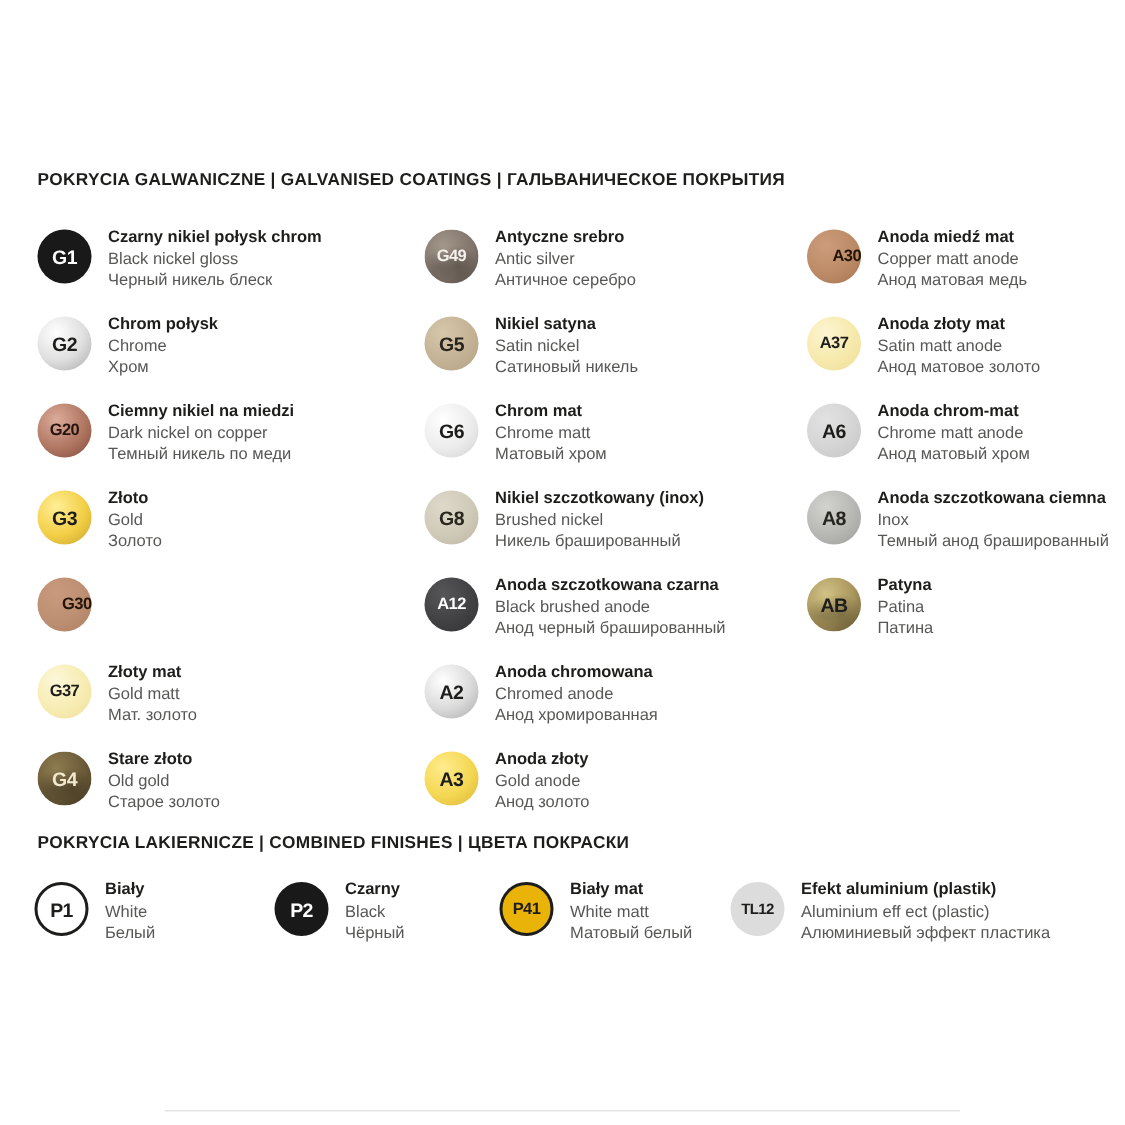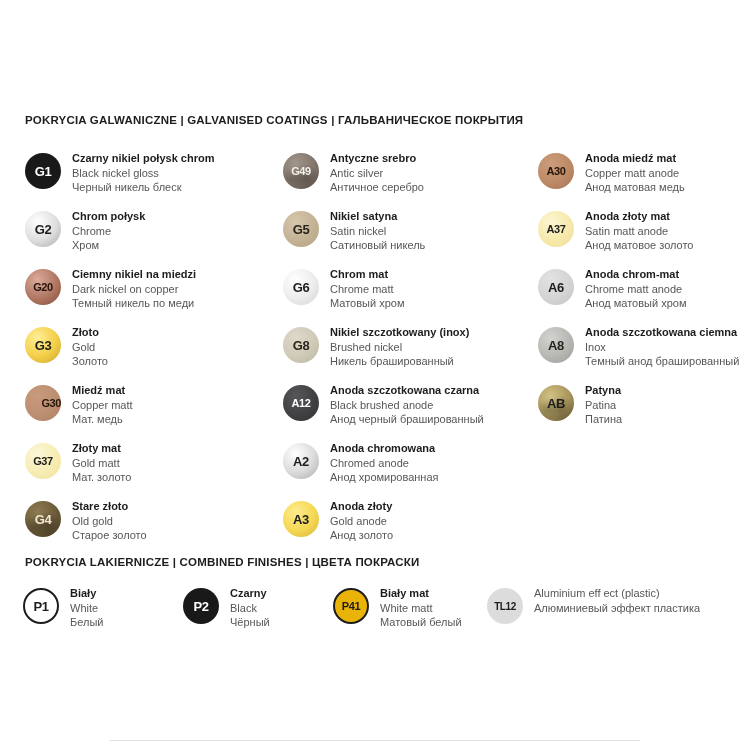--- a/index.html
+++ b/index.html
@@ -96,25 +96,20 @@
           <div class="titles">
             <div class="t1">Złoto</div>
             <div class="t2">Gold</div>
             <div class="t3">Золото</div>
           </div>
         </div>
         <div class="srow">
           <div class="swatch" style="background: radial-gradient(circle at 35% 30%, rgb(201, 154, 124) 0%, rgb(189, 143, 114) 55%, rgb(174, 127, 98) 100%); color: rgb(36, 20, 8); font-size: 11px; justify-content: flex-end;">
             <span class="swcode">G30</span>
           </div>
-          <div class="titles">
-            <div class="t1">Miedź mat</div>
-            <div class="t2">Copper matt</div>
-            <div class="t3">Мат. медь</div>
-          </div>
         </div>
         <div class="srow">
           <div class="swatch" style="background: radial-gradient(circle at 35% 30%, rgb(253, 247, 217) 0%, rgb(247, 236, 178) 55%, rgb(239, 223, 156) 100%); color: rgb(29, 29, 27); font-size: 11px;">
             <span class="swcode">G37</span>
           </div>
           <div class="titles">
             <div class="t1">Złoty mat</div>
             <div class="t2">Gold matt</div>
             <div class="t3">Мат. золото</div>
           </div>
@@ -197,21 +192,21 @@
           </div>
           <div class="titles">
             <div class="t1">Anoda złoty</div>
             <div class="t2">Gold anode</div>
             <div class="t3">Анод золото</div>
           </div>
         </div>
       </div>
       <div class="gcol c2">
         <div class="srow">
-          <div class="swatch" style="background: radial-gradient(circle at 35% 30%, rgb(204, 157, 124) 0%, rgb(188, 138, 102) 55%, rgb(168, 116, 82) 100%); color: rgb(36, 20, 8); font-size: 11px;">
+          <div class="swatch" style="background: radial-gradient(circle at 35% 30%, rgb(204, 157, 124) 0%, rgb(188, 138, 102) 55%, rgb(168, 116, 82) 100%); color: rgb(36, 20, 8); font-size: 11px; justify-content: flex-end;">
             <span class="swcode">A30</span>
           </div>
           <div class="titles">
             <div class="t1">Anoda miedź mat</div>
             <div class="t2">Copper matt anode</div>
             <div class="t3">Анод матовая медь</div>
           </div>
         </div>
         <div class="srow">
           <div class="swatch" style="background: radial-gradient(circle at 35% 30%, rgb(252, 245, 210) 0%, rgb(246, 233, 171) 55%, rgb(238, 221, 153) 100%); color: rgb(29, 29, 27); font-size: 11px;">
@@ -287,20 +282,21 @@
           <div class="t1">Biały mat</div>
           <div class="t2">White matt</div>
           <div class="t3">Матовый белый</div>
         </div>
       </div>
       <div class="srow lac-item" style="left: 487px;">
         <div class="swatch" style="background: rgb(220, 220, 220); color: rgb(29, 29, 27); font-size: 10px;">
           <span class="swcode">TL12</span>
         </div>
         <div class="titles">
+          <div class="t1">Efekt aluminium (plastik)</div>
           <div class="t2">Aluminium eff ect (plastic)</div>
           <div class="t3">Алюминиевый эффект пластика</div>
         </div>
       </div>
     </div>
 
   <div class="bottom-line"></div>
 </div>
 
 </body></html>

